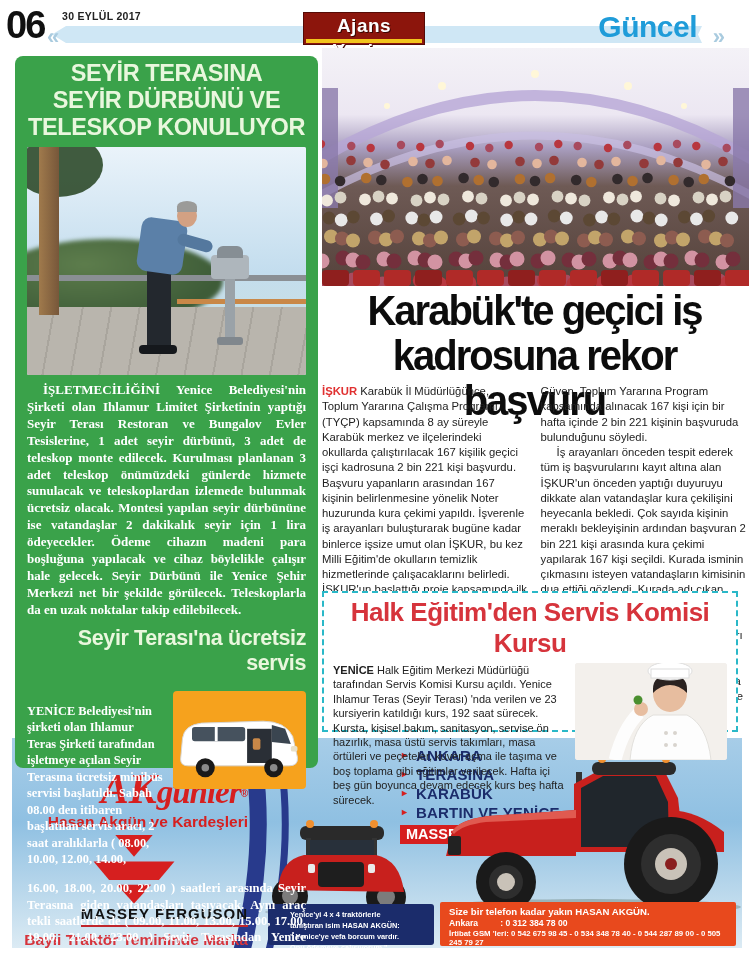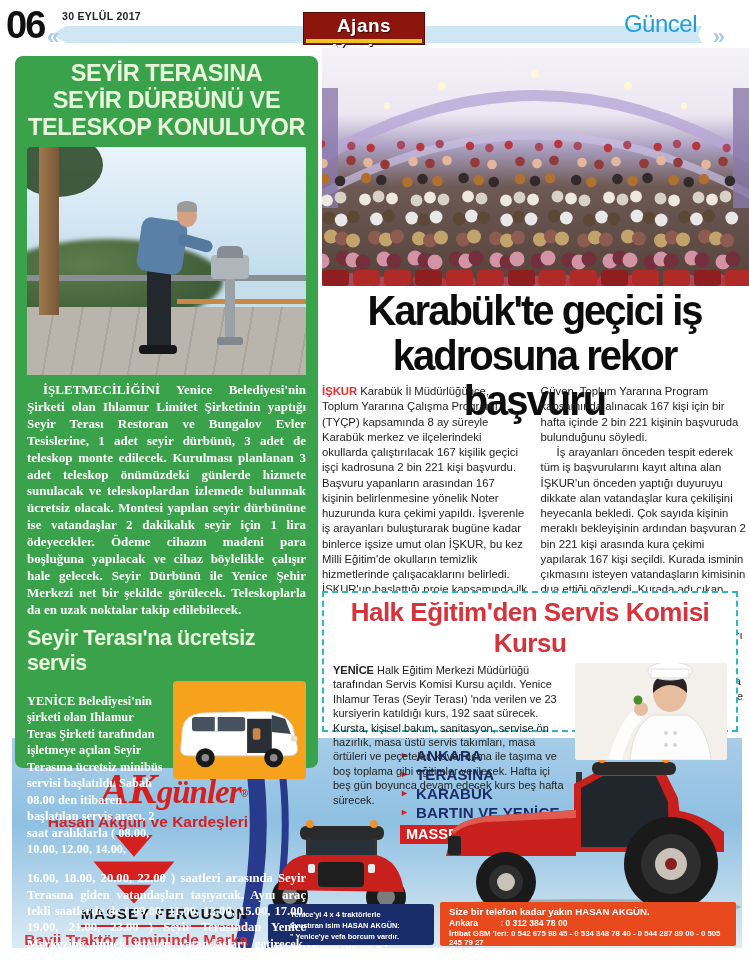--- a/index.html
+++ b/index.html
@@ -10,21 +10,21 @@
   
   .page-num{left:6px;top:6px;font-size:38px;font-weight:700;color:#101010;letter-spacing:-2px;line-height:1;}
   .chev-left{left:47px;top:24px;color:#a9cbdf;font-size:22px;font-weight:700;}
   .hdr-date{left:62px;top:10px;font-size:10.5px;font-weight:700;color:#222;letter-spacing:.3px;}
   .hdr-band{left:52px;top:26px;width:650px;height:17px;background:#cfe7f5;
             clip-path:polygon(0 50%,14px 0,100% 0,calc(100% - 4px) 50%,100% 100%,14px 100%);}
   .masthead{left:303px;top:12px;width:122px;height:33px;background:#8c150c;border:1px solid #560b06;
             text-align:center;box-sizing:border-box;}
   .masthead-text{color:#fff;font-weight:700;font-size:19px;line-height:25px;text-shadow:1px 1px 0 #3a0602;letter-spacing:.5px;}
   .masthead-strip{position:absolute;left:2px;right:2px;bottom:1px;height:4px;background:#f2c41d;}
-  .section-title{right:52px;top:10px;font-size:24px;font-weight:400;color:#1f9cd9;letter-spacing:-.5px;}
+  .section-title{right:52px;top:10px;font-size:30px;font-weight:700;color:#1f9cd9;letter-spacing:-.5px;}
   .chev-right{right:24px;top:24px;color:#a9cbdf;font-size:22px;font-weight:700;}
 
   
   .green-box{left:15px;top:56px;width:303px;height:712px;background:#3aa24a;border-radius:8px;
              box-sizing:border-box;padding:4px 12px 6px;z-index:3;}
   .g-headline{text-align:center;color:#e9f7dd;font-weight:800;font-size:23.5px;line-height:1.15;letter-spacing:-.4px;}
   .terrace{position:relative;width:279px;height:228px;margin:6px auto 7px;overflow:hidden;border-radius:2px;background:#cde0ee;}
   .t-sky{position:absolute;inset:0;background:linear-gradient(#eaf3fa,#c3ddee 55%,#cfe0d6);}
   .t-leaf{position:absolute;left:-14px;top:-14px;width:90px;height:64px;background:#2e4a2a;border-radius:50%;opacity:.9;}
   .t-hill{position:absolute;left:-34px;top:92px;width:230px;height:84px;border-radius:50%;
@@ -41,21 +41,21 @@
   .t-head{position:absolute;left:150px;top:58px;width:20px;height:22px;background:#d3a183;border-radius:50%;}
   .t-hair{position:absolute;left:150px;top:54px;width:20px;height:11px;background:#9b9b99;border-radius:50% 50% 0 0;}
   .t-scope-pole{position:absolute;left:198px;top:130px;width:10px;height:64px;background:#9aa2a8;}
   .t-scope-base{position:absolute;left:190px;top:190px;width:26px;height:8px;background:#80878d;border-radius:3px;}
   .t-scope-head{position:absolute;left:184px;top:108px;width:38px;height:24px;background:#aeb6bc;border-radius:4px;}
   .t-scope-cap{position:absolute;left:190px;top:99px;width:26px;height:12px;background:#868e94;border-radius:6px 6px 0 0;}
   .g-body{color:#fff;font-family:"Liberation Serif",serif;font-weight:700;font-size:13px;line-height:1.3;
           text-align:justify;margin:0;}
   .g-body.small{font-size:12.6px;}
   .ind{text-indent:16px;}
-  .g-subhead{text-align:left;color:#e9f7dd;font-weight:800;font-size:21.5px;margin:7px 0 5px;letter-spacing:-.4px;}
+  .g-subhead{text-align:right;color:#e9f7dd;font-weight:800;font-size:21.5px;margin:7px 0 15px;letter-spacing:-.4px;}
   .g-subrow{display:flex;gap:9px;}
   .g-subtext{width:146px;color:#fff;font-family:"Liberation Serif",serif;font-weight:700;font-size:12.4px;line-height:1.33;}
   .van-wrap{width:133px;height:98px;background:#f6a21d;border-radius:4px;flex:none;display:flex;align-items:flex-end;overflow:hidden;}
 
   
   .crowd{left:322px;top:48px;width:427px;height:238px;overflow:hidden;
          background:linear-gradient(#f4f2f7 0%,#ece7f2 28%,#a99ec0 42%,#6e5a55 58%,#55423b 100%);}
 
   
   .main-headline{left:320px;top:288px;width:429px;text-align:center;color:#0c0c0c;font-weight:800;

